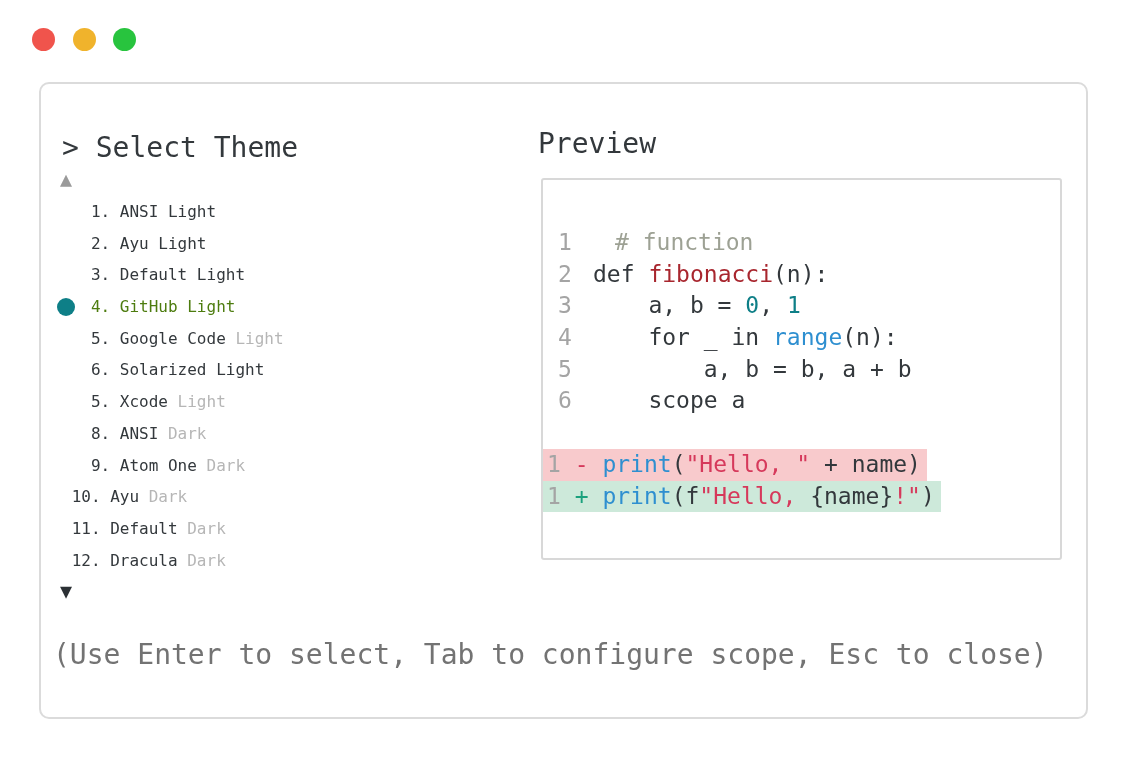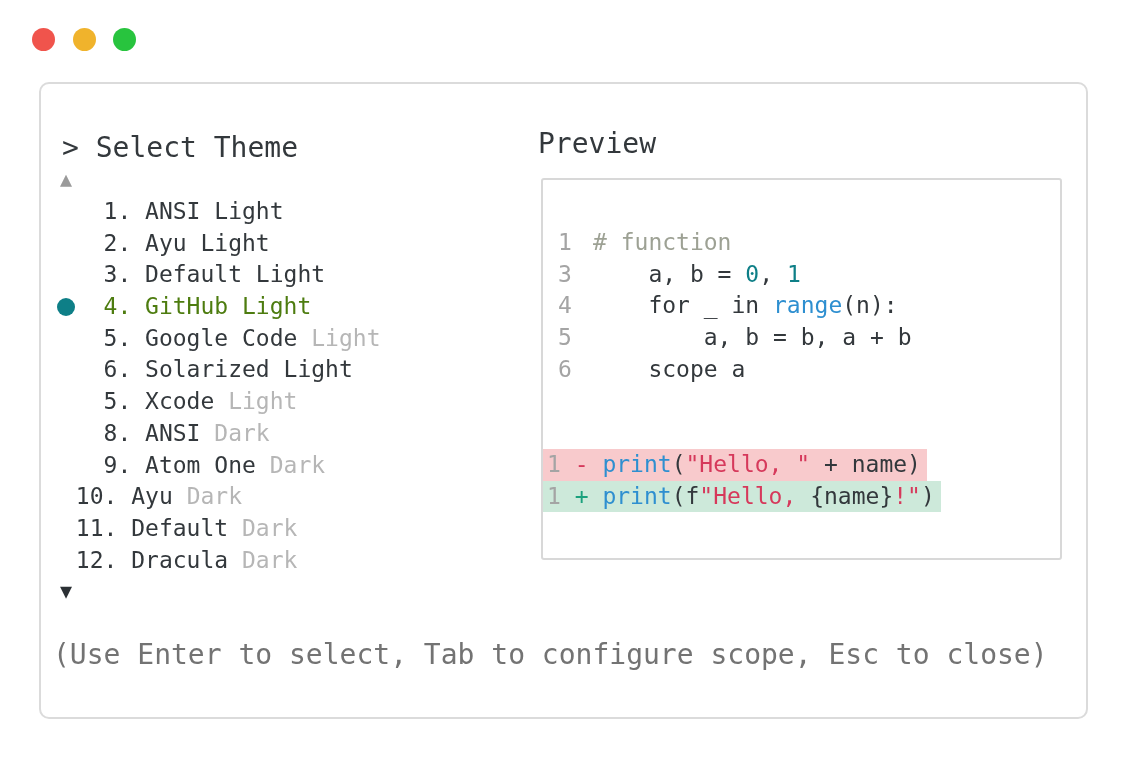--- a/index.html
+++ b/index.html
@@ -19,21 +19,21 @@
   
   #panel{
     left:39px;top:82px;width:1049px;height:637px;box-sizing:border-box;
     border:2px solid #dbdbdb;border-radius:10px;background:#ffffff;
   }
 
   
   #prompt{left:62px;top:132px;}
   #scroll-up{left:60px;top:164px;color:#9a9a9a;font-size:20px;line-height:31.7px;}
   #theme-list{left:62px;top:196px;}
-  .trow{height:31.7px;line-height:31.7px;position:relative;white-space:pre;font-size:23px;color:#33383c;}
+  .trow{height:31.7px;line-height:31.7px;position:relative;white-space:pre;font-size:16px;color:#33383c;}
   .trow .muted{color:#b6b6b6;}
   .trow.selected{color:#4d7c0f;}
   .dot{position:absolute;left:-5px;top:7px;width:18px;height:18px;border-radius:50%;background:#0e7f87;}
   #scroll-down{left:60px;top:576px;color:#2b3034;font-size:20px;line-height:31.7px;}
   #hint{left:53px;top:639px;color:#737373;}
 
   
   #preview-title{left:538px;top:128px;}
   #preview-box{
     left:541px;top:178px;width:521px;height:382px;box-sizing:border-box;
@@ -44,21 +44,21 @@
   .ln{display:inline-block;width:35px;color:#a4a4a4;}
   #diff-lines{left:543px;top:449px;}
   .dline{height:31.7px;line-height:31.7px;white-space:pre;font-size:23px;}
   .hl{display:inline-block;padding:0 6px 0 4px;height:31.7px;}
   .hl.removed{background:#f8cacc;}
   .hl.added{background:#cde9da;}
   .ln2{color:#a4a4a4;}
 
   
   .tok-fg{color:#33383c;}
-  .tok-comment{color:#9da194;}
+  .tok-comment{color:#9da194;margin-left:22px;}
   .tok-func{color:#a8262e;}
   .tok-num{color:#0e7f87;}
   .tok-blue{color:#2e8fd0;}
   .tok-string{color:#d6395b;}
   .tok-minus{color:#d6395b;}
   .tok-plus{color:#1ba17d;}
 </style>
 </head>
 <body>
 
@@ -86,20 +86,21 @@
     <div class="trow"><span> 11. Default </span><span class="muted">Dark</span></div>
     <div class="trow"><span> 12. Dracula </span><span class="muted">Dark</span></div>
   </div>
 <div id="scroll-down" class="abs mono">▼</div>
 <div id="hint" class="abs mono">(Use Enter to select, Tab to configure scope, Esc to close)</div>
 
 <div id="preview-title" class="abs mono">Preview</div>
 <div id="preview-box" class="abs"></div>
 <div id="code-lines" class="abs">
     <div class="cline"><span class="ln">1</span><span class="tok-comment"># function</span></div>
+    <div class="cline"><span class="ln">2</span><span class="tok-fg">def </span><span class="tok-func">fibonacci</span><span class="tok-fg">(n):</span></div>
     <div class="cline"><span class="ln">3</span><span class="tok-fg">    a, b = </span><span class="tok-num">0</span><span class="tok-fg">, </span><span class="tok-num">1</span></div>
     <div class="cline"><span class="ln">4</span><span class="tok-fg">    for _ in </span><span class="tok-blue">range</span><span class="tok-fg">(n):</span></div>
     <div class="cline"><span class="ln">5</span><span class="tok-fg">        a, b = b, a + b</span></div>
     <div class="cline"><span class="ln">6</span><span class="tok-fg">    scope a</span></div>
   </div>
 <div id="diff-lines" class="abs">
     <div class="dline"><span class="hl removed"><span class="ln2">1 </span><span class="tok-minus">- </span><span class="tok-blue">print</span><span class="tok-fg">(</span><span class="tok-string">"Hello, "</span><span class="tok-fg"> + name)</span></span></div>
     <div class="dline"><span class="hl added"><span class="ln2">1 </span><span class="tok-plus">+ </span><span class="tok-blue">print</span><span class="tok-fg">(f</span><span class="tok-string">"Hello, </span><span class="tok-fg">{name}</span><span class="tok-string">!"</span><span class="tok-fg">)</span></span></div>
   </div>
 

